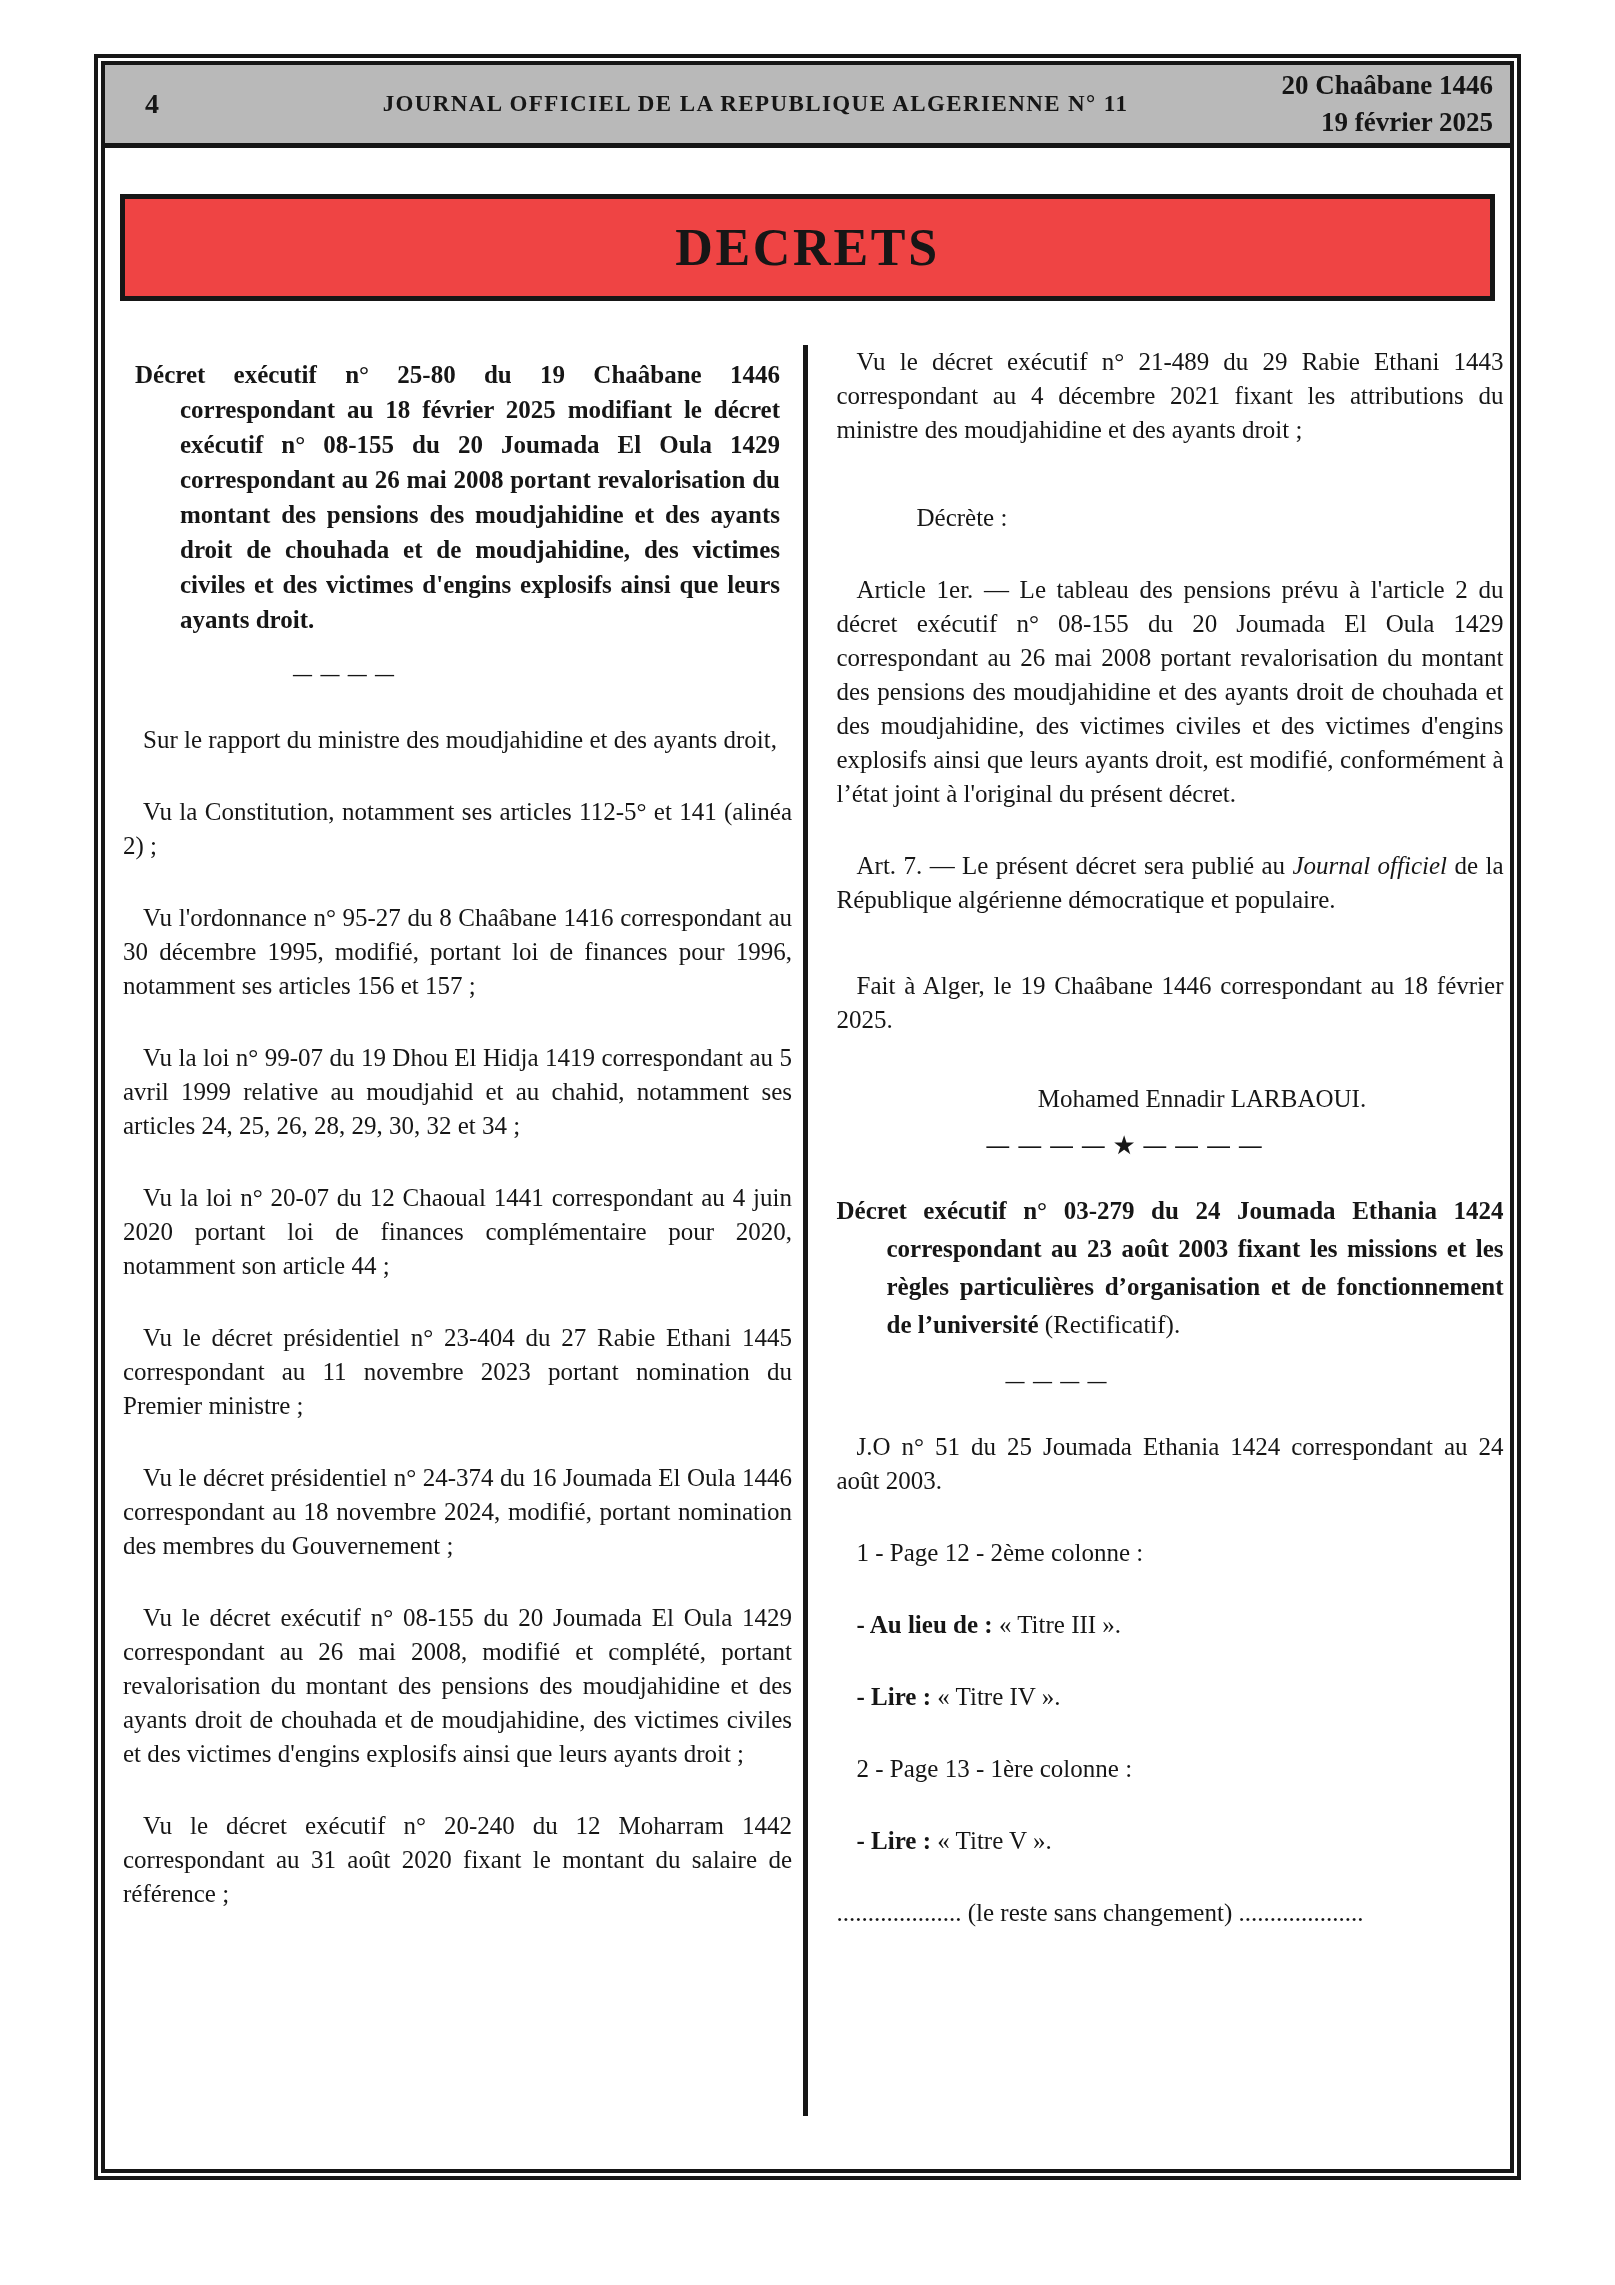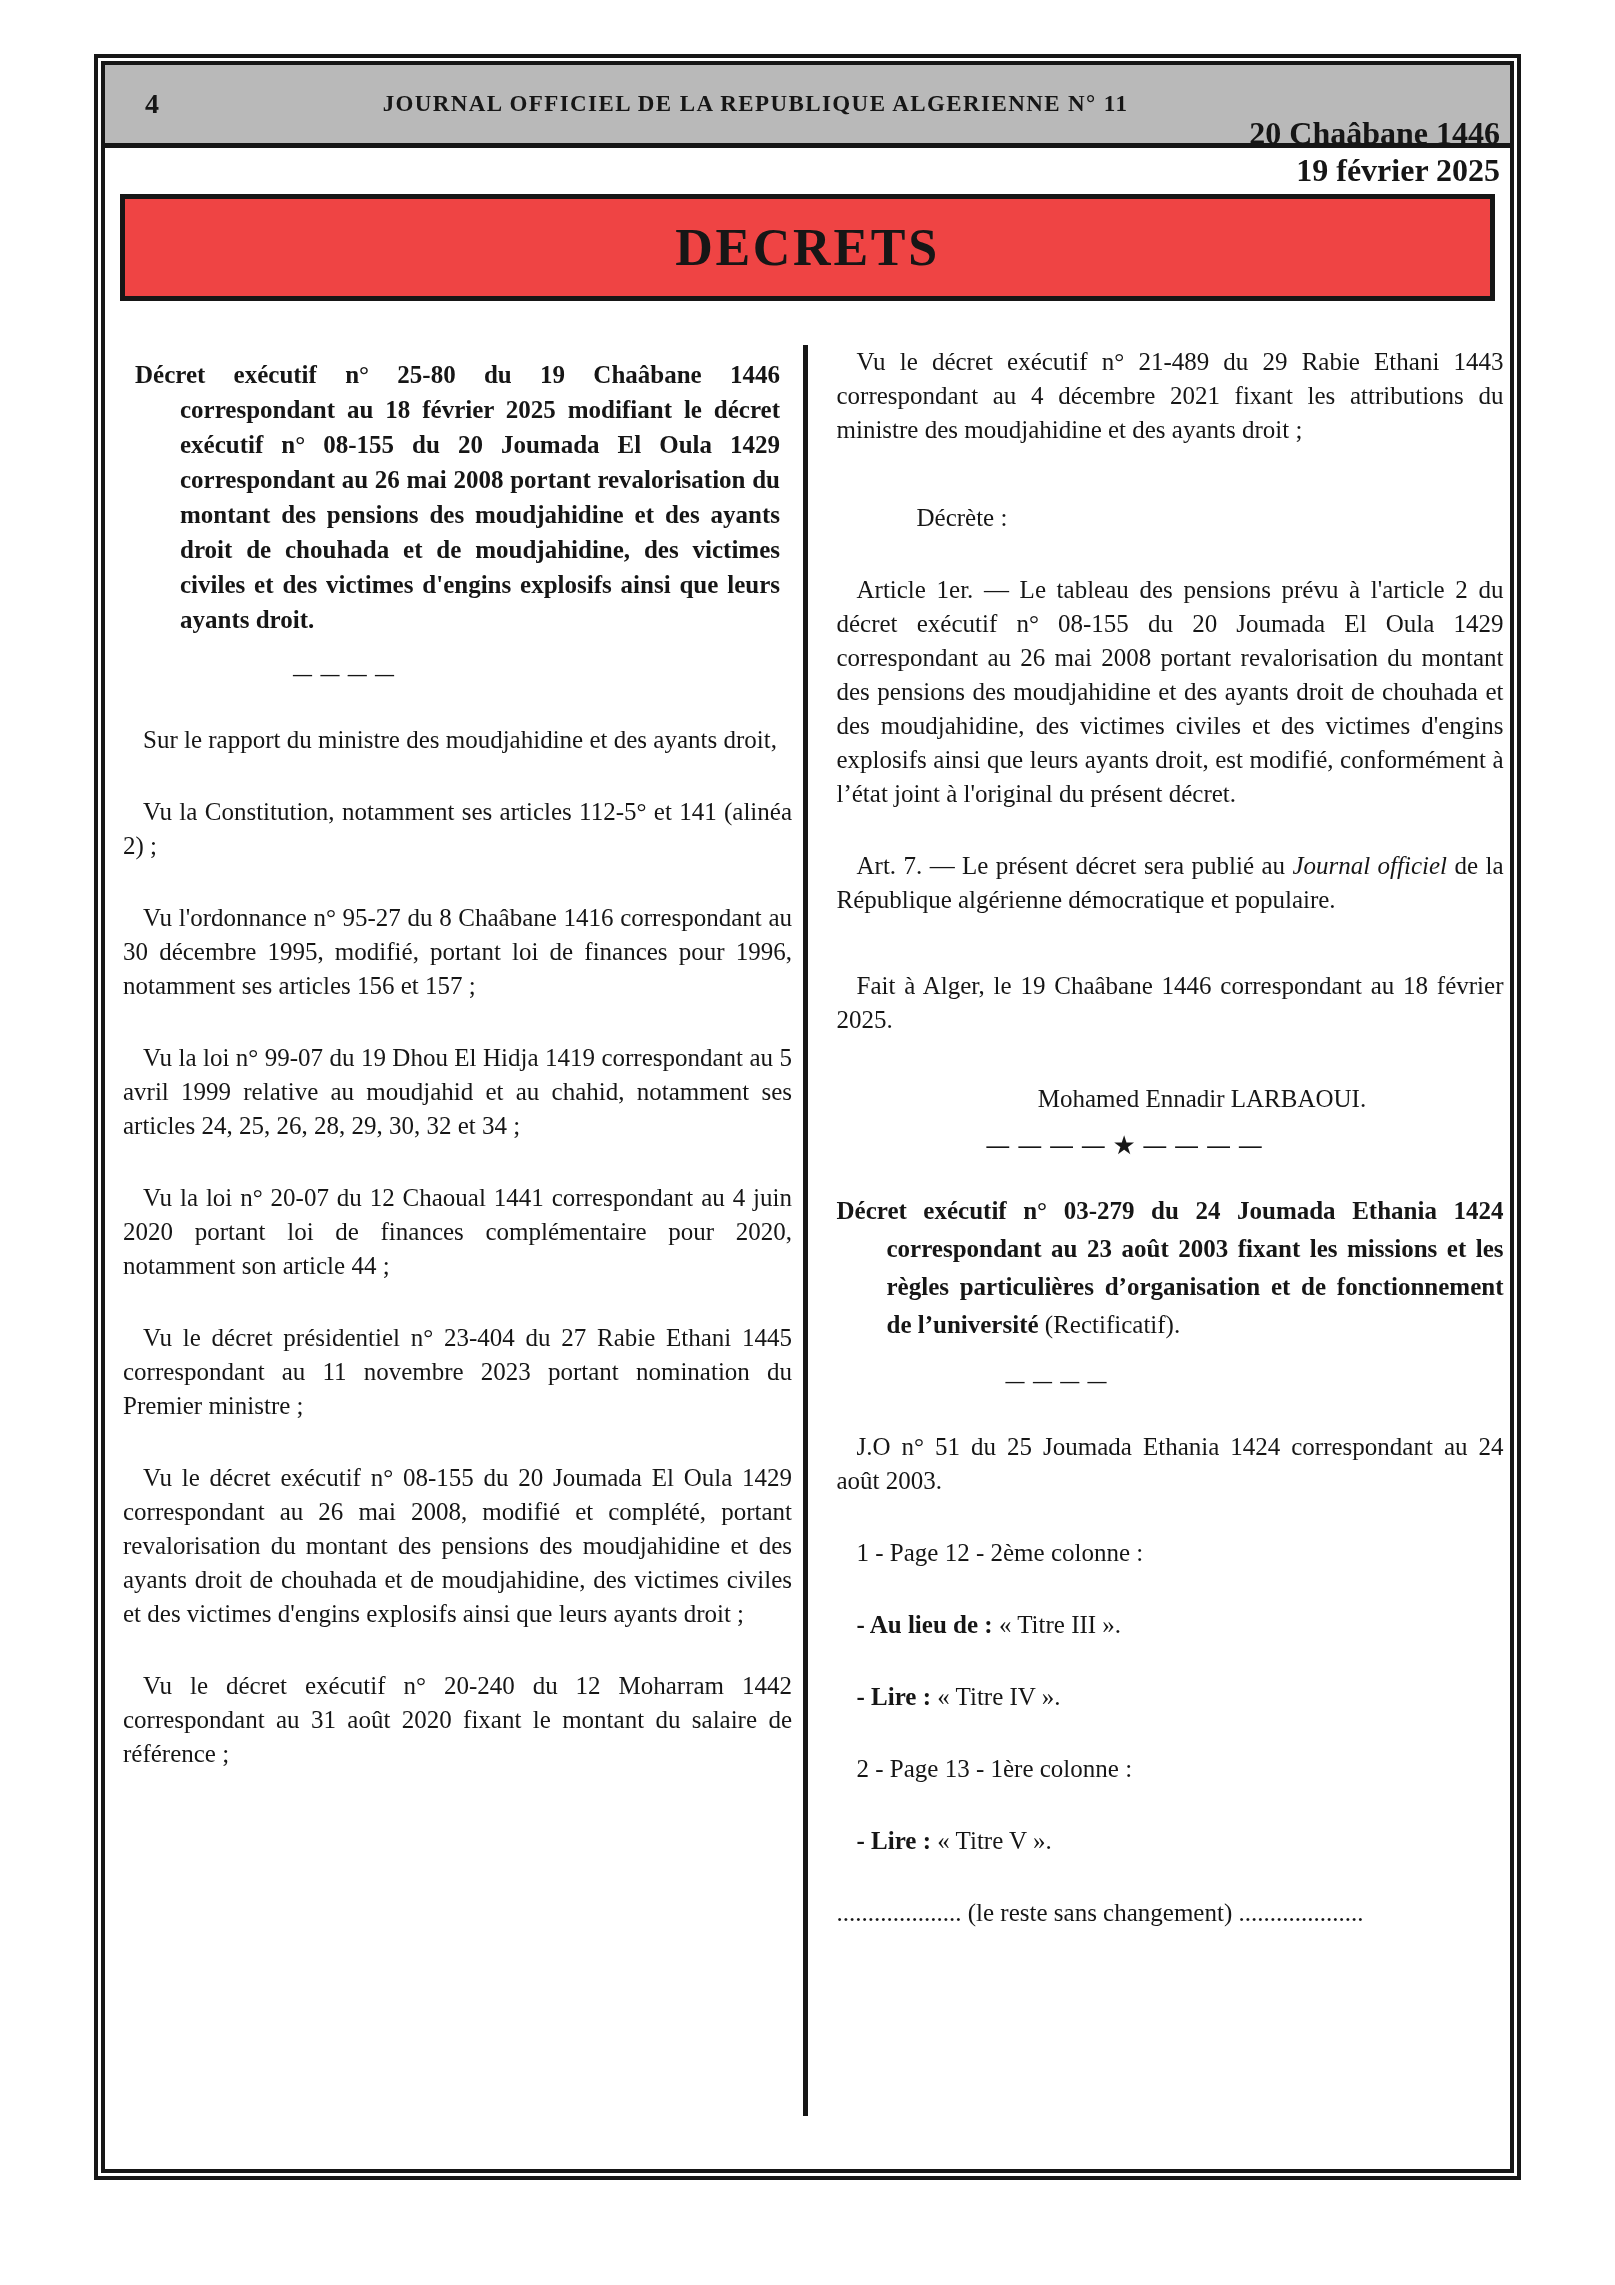--- a/index.html
+++ b/index.html
@@ -35,28 +35,27 @@
   }
   .jtitle {
     width: 100%;
     text-align: center;
     transform: translateX(-52px);
     font-weight: bold;
     font-size: 23px;
     letter-spacing: 1.4px;
   }
   .dates {
-    position: absolute; right: 10px; top: 50%;
+    position: absolute; right: 17px; top: 50%;
     transform: translateY(-50%);
     text-align: right;
     font-weight: bold;
-    font-size: 32px;
+    font-size: 27px;
     line-height: 37px;
     white-space: nowrap;
-    margin-top: 48px;
   }
   
   .decrets-box {
     margin: 46px 15.4px 0 15.4px;
     height: 107px;
     background: #ef4444;
     border: 5.4px solid #161616;
     display: flex; align-items: center; justify-content: center;
     font-size: 52px;
     font-weight: bold;
@@ -150,20 +149,21 @@
 
     <div class="col-left">
       <p class="dtitle">Décret exécutif n° 25-80 du 19 Chaâbane 1446 correspondant au 18 février 2025 modifiant le décret exécutif n° 08-155 du 20 Joumada El Oula 1429 correspondant au 26 mai 2008 portant revalorisation du montant des pensions des moudjahidine et des ayants droit de chouhada et de moudjahidine, des victimes civiles et des victimes d'engins explosifs ainsi que leurs ayants droit.</p>
       <div class="sep">— — — —</div>
       <p>Sur le rapport du ministre des moudjahidine et des ayants droit,</p>
       <p>Vu la Constitution, notamment ses articles 112-5° et 141 (alinéa 2) ;</p>
       <p>Vu l'ordonnance n° 95-27 du 8 Chaâbane 1416 correspondant au 30 décembre 1995, modifié, portant loi de finances pour 1996, notamment ses articles 156 et 157 ;</p>
       <p>Vu la loi n° 99-07 du 19 Dhou El Hidja 1419 correspondant au 5 avril 1999 relative au moudjahid et au chahid, notamment ses articles 24, 25, 26, 28, 29, 30, 32 et 34 ;</p>
       <p>Vu la loi n° 20-07 du 12 Chaoual 1441 correspondant au 4 juin 2020 portant loi de finances complémentaire pour 2020, notamment son article 44 ;</p>
       <p>Vu le décret présidentiel n° 23-404 du 27 Rabie Ethani 1445 correspondant au 11 novembre 2023 portant nomination du Premier ministre ;</p>
+      <p>Vu le décret présidentiel n° 24-374 du 16 Joumada El Oula 1446 correspondant au 18 novembre 2024, modifié, portant nomination des membres du Gouvernement ;</p>
       <p>Vu le décret exécutif n° 08-155 du 20 Joumada El Oula 1429 correspondant au 26 mai 2008, modifié et complété, portant revalorisation du montant des pensions des moudjahidine et des ayants droit de chouhada et de moudjahidine, des victimes civiles et des victimes d'engins explosifs ainsi que leurs ayants droit ;</p>
       <p>Vu le décret exécutif n° 20-240 du 12 Moharram 1442 correspondant au 31 août 2020 fixant le montant du salaire de référence ;</p>
     </div>
 
     <div class="vrule"></div>
 
     <div class="col-right">
       <p class="mt0">Vu le décret exécutif n° 21-489 du 29 Rabie Ethani 1443 correspondant au 4 décembre 2021 fixant les attributions du ministre des moudjahidine et des ayants droit ;</p>
       <p class="decrete">Décrète :</p>
       <p>Article 1er. — Le tableau des pensions prévu à l'article 2 du décret exécutif n° 08-155 du 20 Joumada El Oula 1429 correspondant au 26 mai 2008 portant revalorisation du montant des pensions des moudjahidine et des ayants droit de chouhada et des moudjahidine, des victimes civiles et des victimes d'engins explosifs ainsi que leurs ayants droit, est modifié, conformément à l’état joint à l'original du présent décret.</p>

